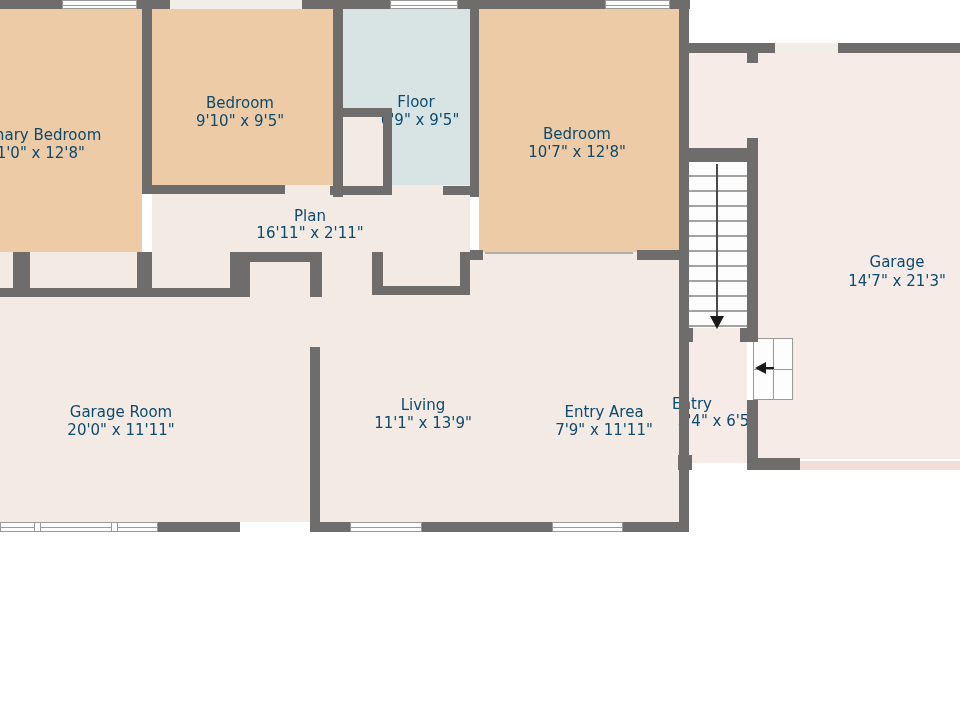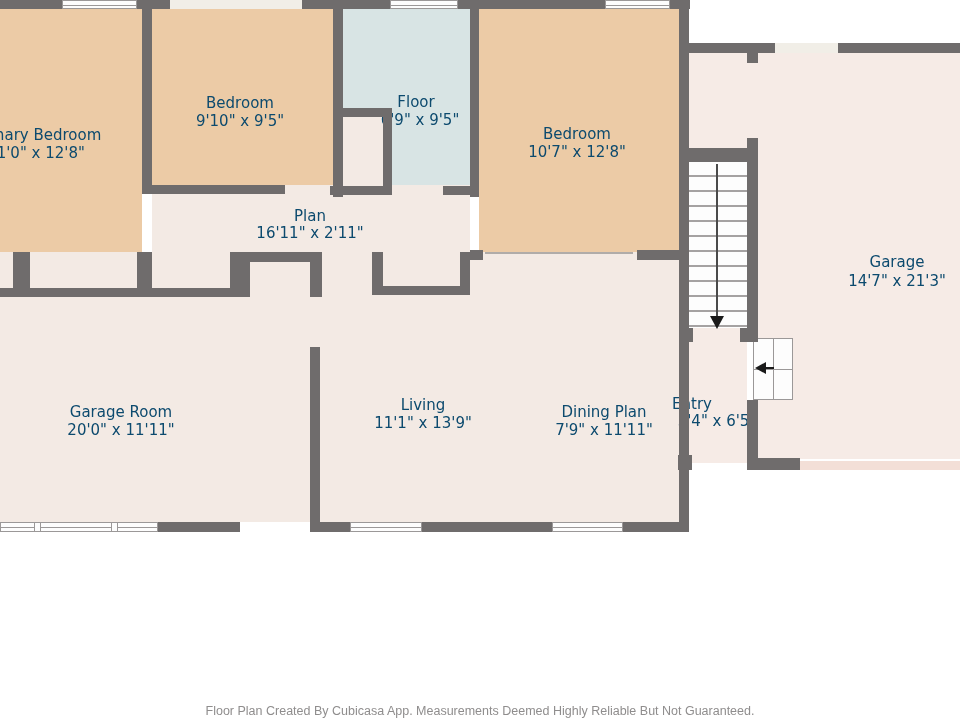--- a/index.html
+++ b/index.html
@@ -132,24 +132,23 @@
 
   <div class="lbl" style="left:310px;top:216px">Plan</div>
   <div class="lbl" style="left:310px;top:233px">16'11" x 2'11"</div>
 
   <div class="lbl" style="left:121px;top:412px">Garage Room</div>
   <div class="lbl" style="left:121px;top:430px">20'0" x 11'11"</div>
 
   <div class="lbl" style="left:423px;top:405px">Living</div>
   <div class="lbl" style="left:423px;top:423px">11'1" x 13'9"</div>
 
-  <div class="lbl" style="left:604px;top:412px">Dining Plan</div>
+  <div class="lbl" style="left:604px;top:412px">Entry Area</div>
   <div class="lbl" style="left:604px;top:430px">7'9" x 11'11"</div>
 
   <div class="lbl under" style="left:692px;top:404px">Entry</div>
   <div class="lbl under" style="left:717px;top:421px">3'4" x 6'5"</div>
 
   <div class="lbl" style="left:897px;top:262px">Garage</div>
   <div class="lbl" style="left:897px;top:281px">14'7" x 21'3"</div>
 
-  <div id="disclaimer">Floor Plan Created By Cubicasa App. Measurements Deemed Highly Reliable But Not Guaranteed.</div>
 
 </div>
 
 </body></html>

